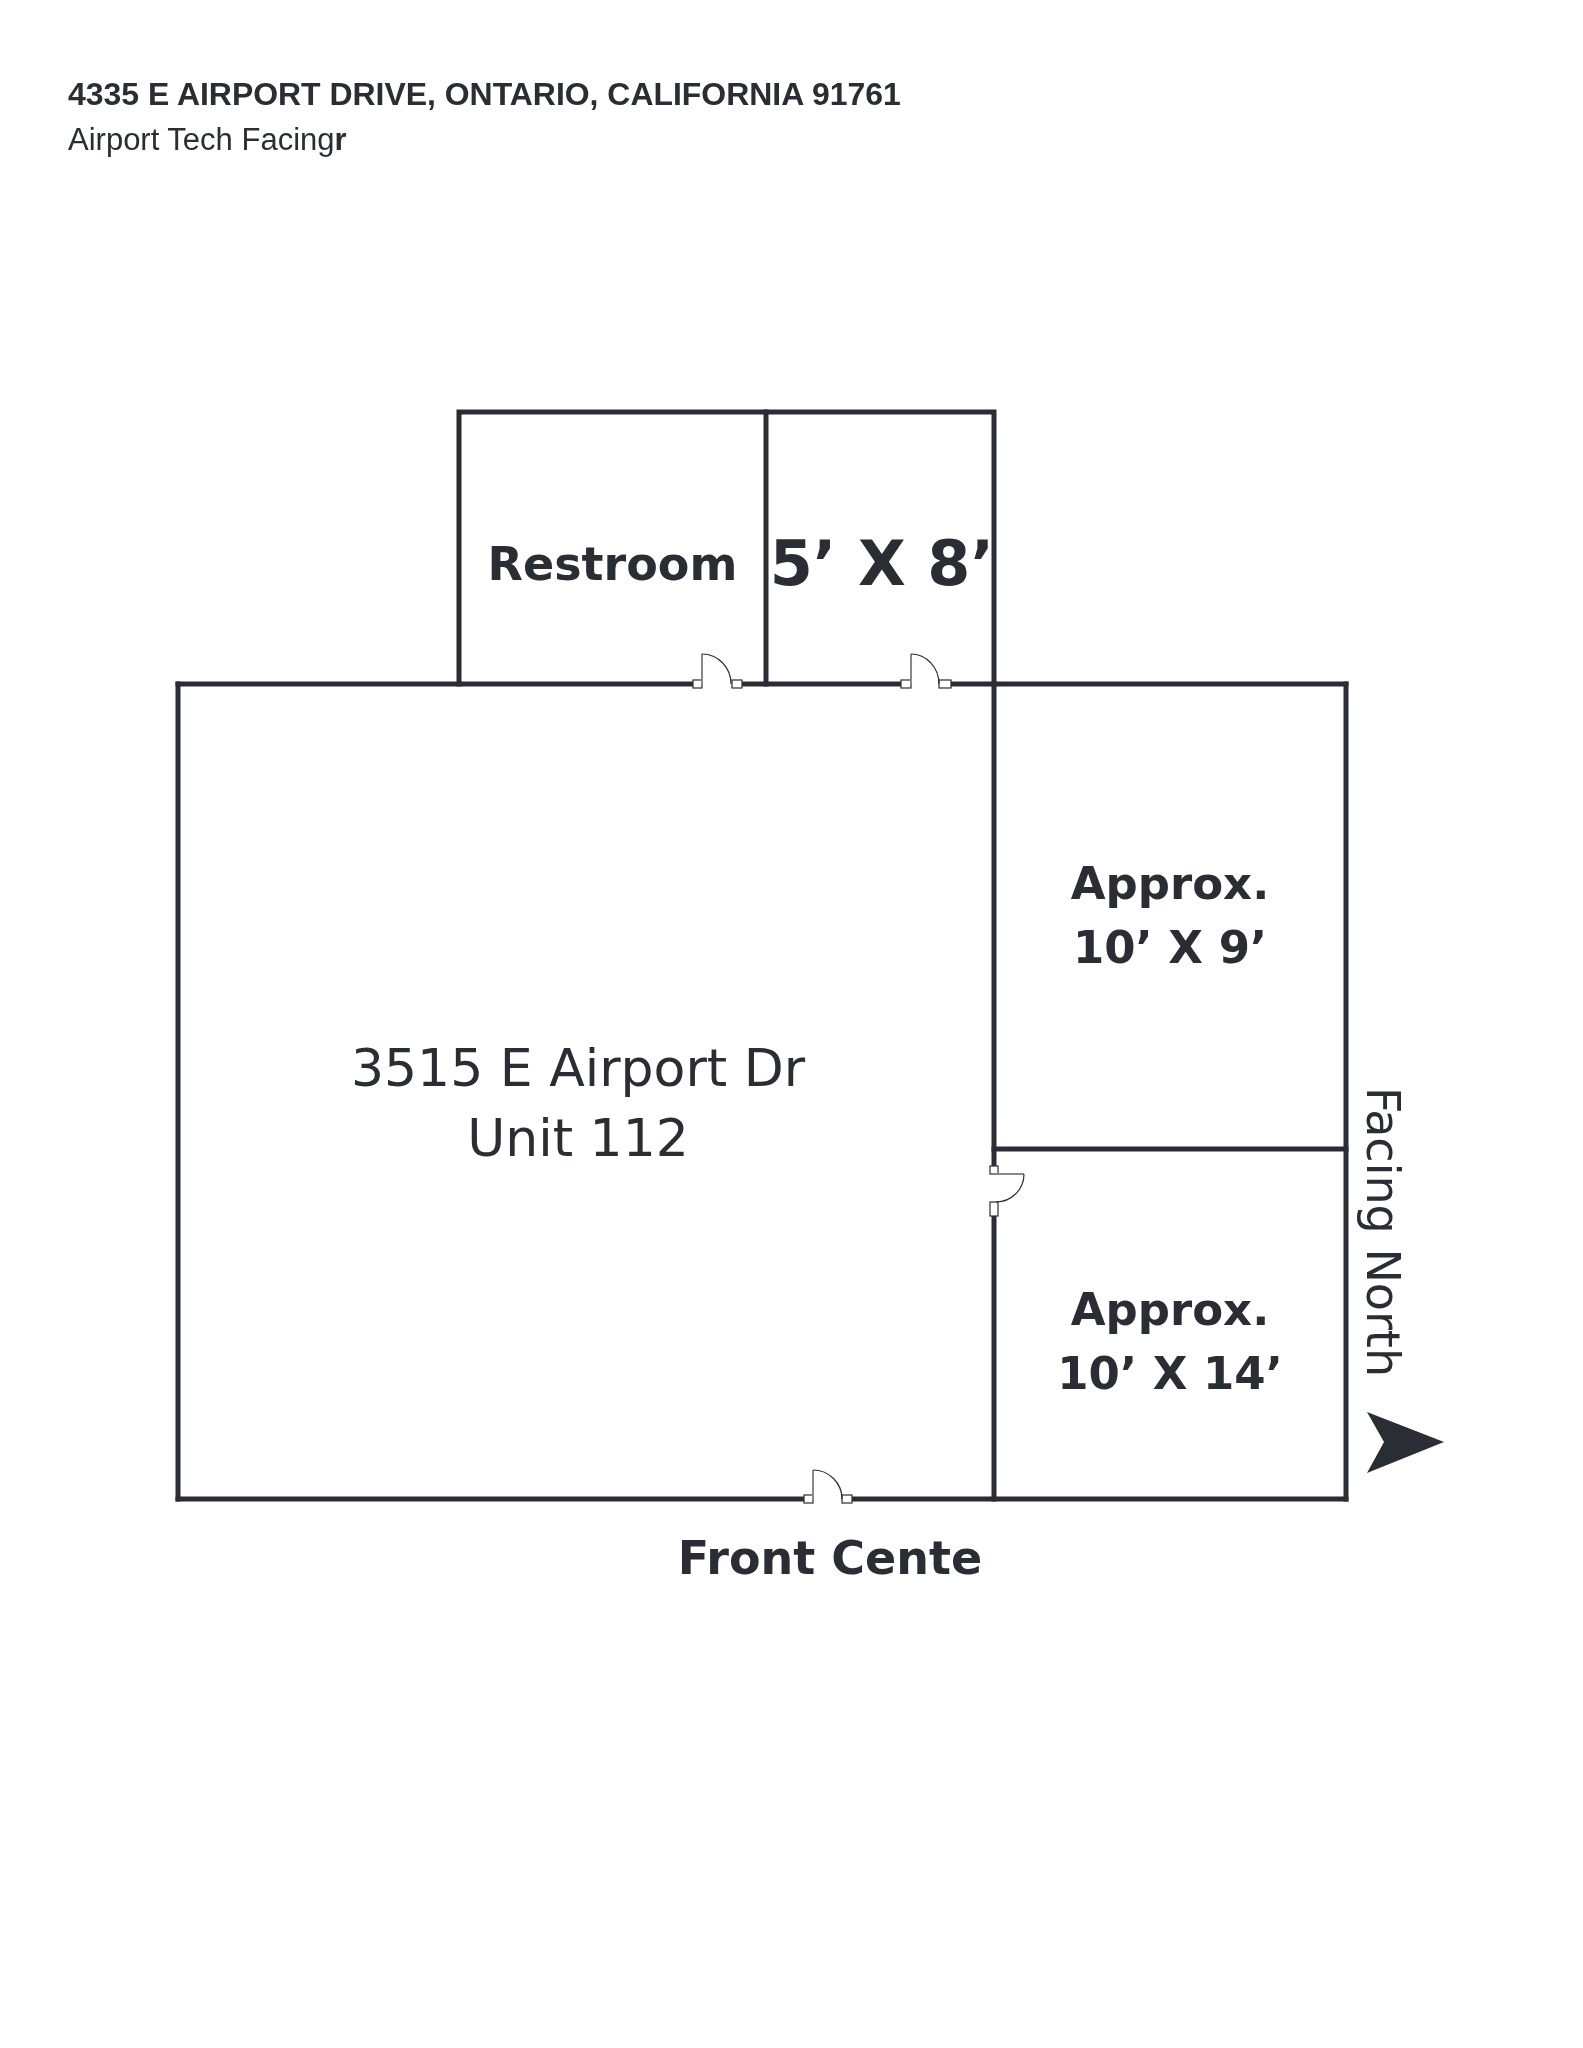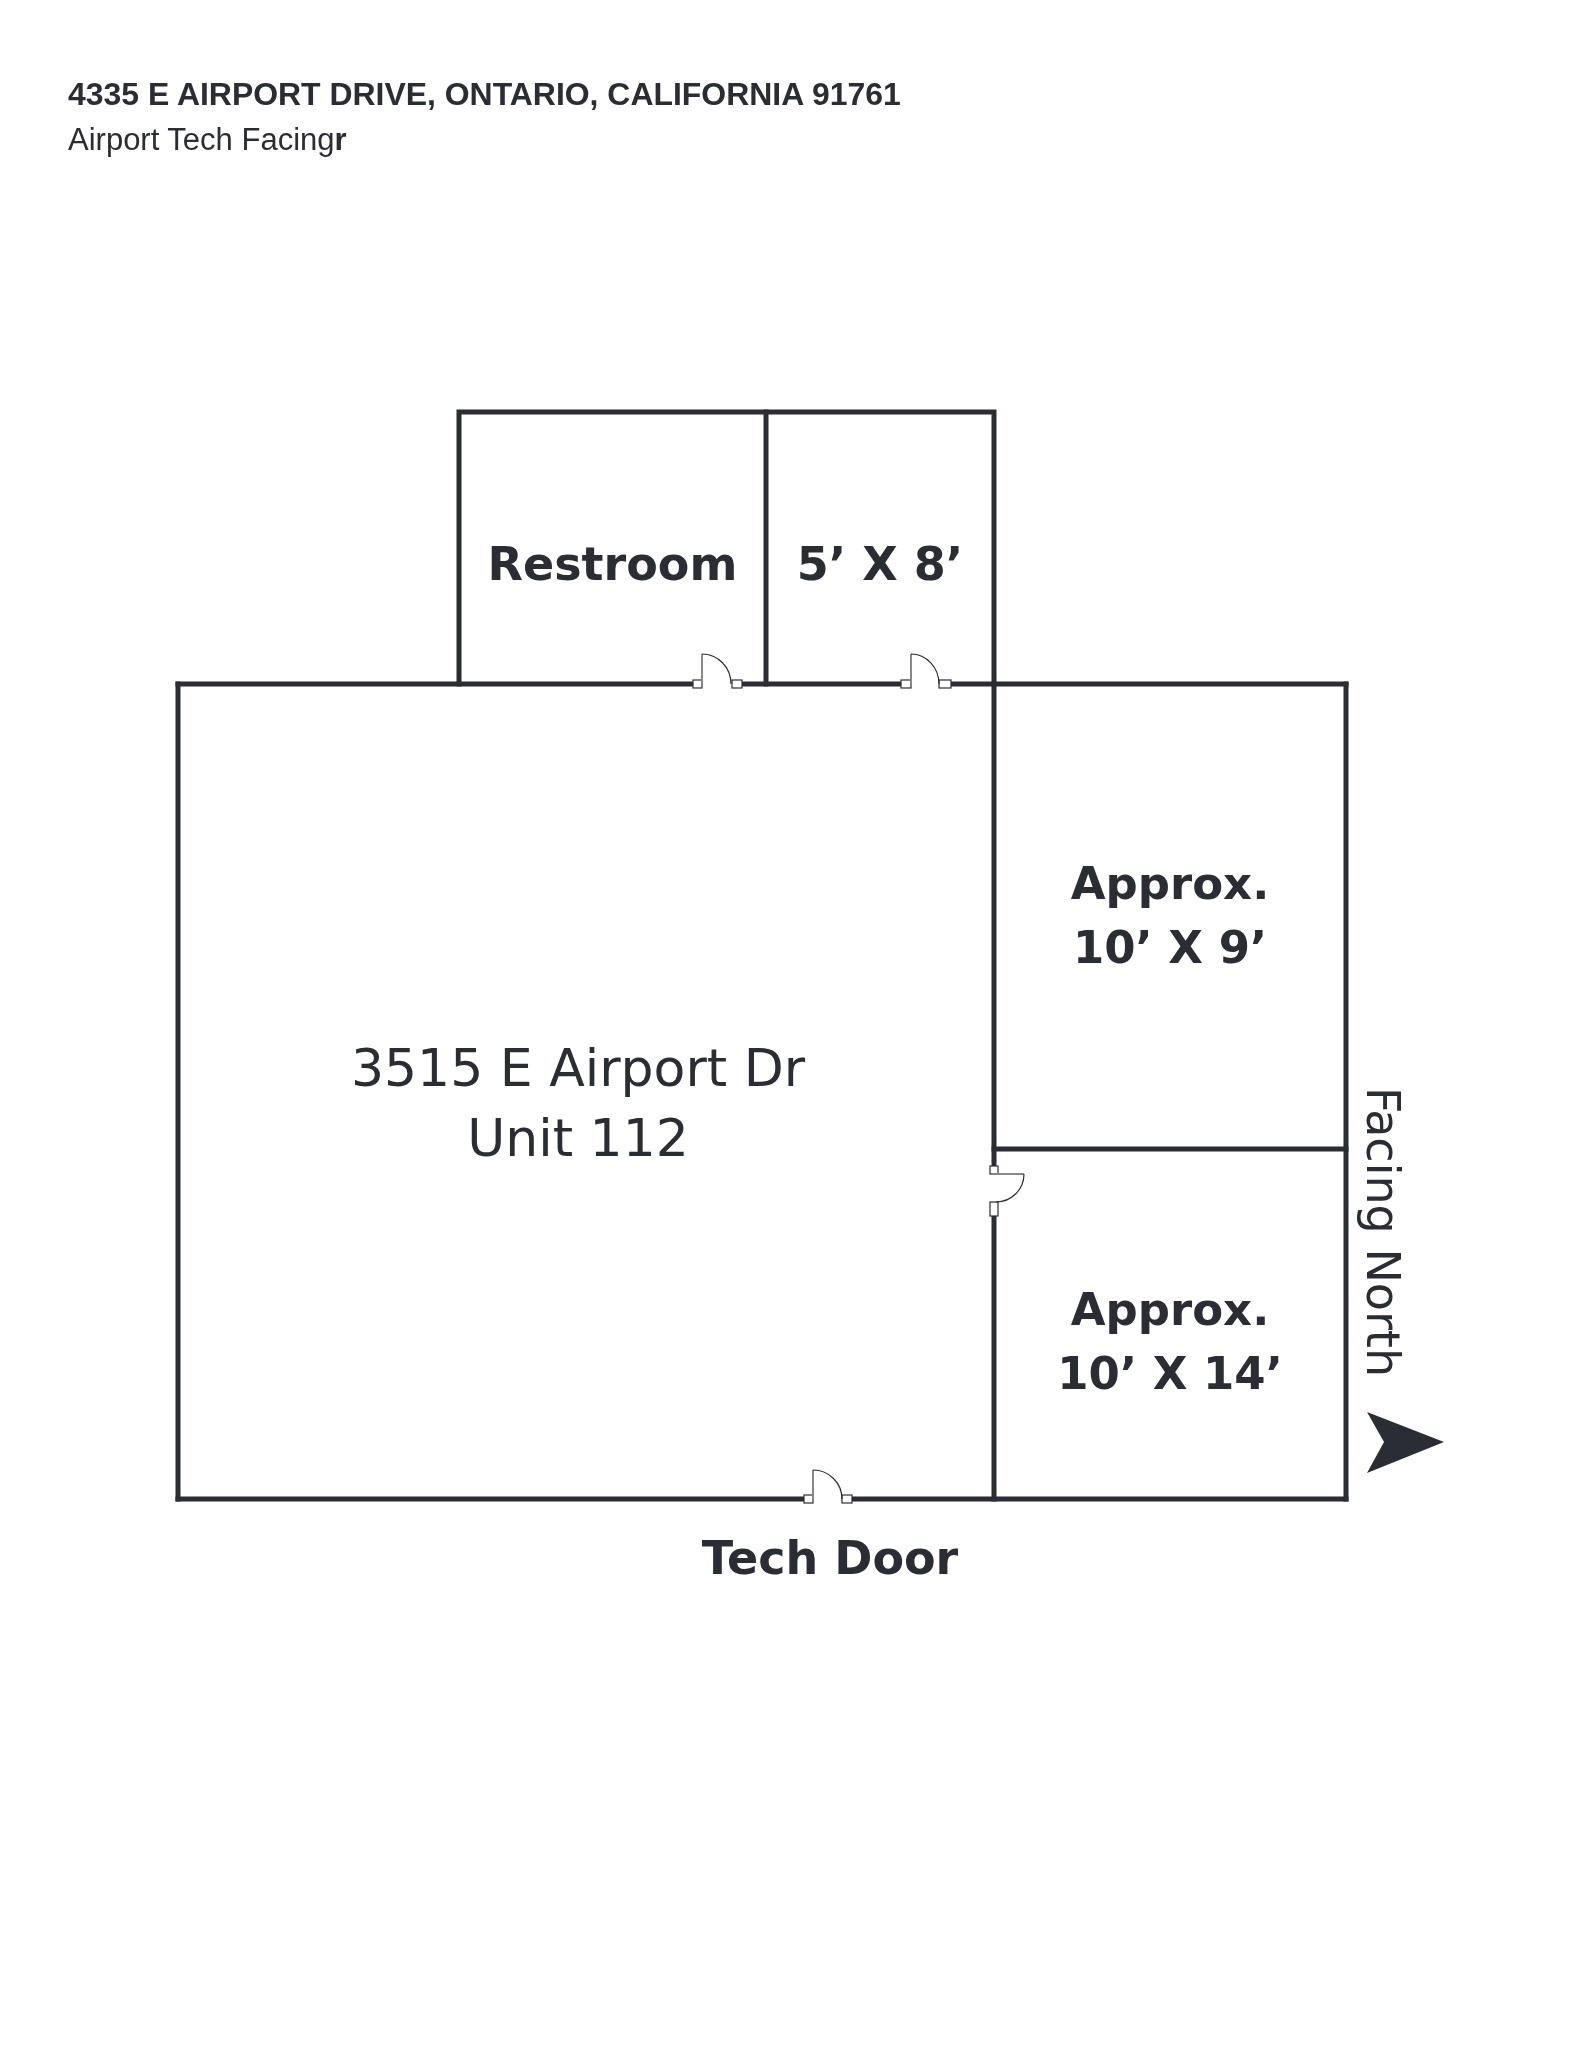--- a/index.html
+++ b/index.html
@@ -126,32 +126,32 @@
       <rect x="842" y="1495" width="10" height="8" fill="#ffffff"></rect>
       <line x1="813" y1="1499" x2="813" y2="1470" stroke="#888" stroke-width="2"></line>
       <path d="M813 1470 A29 29 0 0 1 842 1499"></path>
     </g>
   </g>
 
   <path d="M1367 1412 L1444 1442 L1367 1473 L1384 1442 Z" fill="#2a2d33"></path>
 </svg>
 
 <div class="plan-label lbl-semibold" style="left:459px; width:307px; top:516px; font-size:46px; line-height:56px;">Restroom</div>
-<div class="plan-label lbl-semibold" style="left:766px; width:228px; top:516px; font-size:46px; line-height:56px;">5’ X 8’</div>
+<div class="plan-label lbl-semibold" style="left:766px; width:228px; top:516px; font-size:62px; line-height:56px;text-align:right;">5’ X 8’</div>
 
 <div class="plan-label lbl-regular" style="left:178px; width:800px; top:1033px; font-size:52px; line-height:70px;">
   <div>3515 E Airport Dr</div>
   <div>Unit 112</div>
 </div>
 
 <div class="plan-label lbl-semibold" style="left:994px; width:352px; top:832px; font-size:45px; line-height:64px;">
   <div>Approx.</div>
   <div>10’ X 9’</div>
 </div>
 
 <div class="plan-label lbl-semibold" style="left:994px; width:352px; top:1258px; font-size:45px; line-height:64px;">
   <div>Approx.</div>
   <div>10’ X 14’</div>
 </div>
 
-<div class="plan-label lbl-semibold" style="left:630px; width:400px; top:1510px; font-size:46px; line-height:56px;">Tech Door</div>
+<div class="plan-label lbl-semibold" style="left:630px; width:400px; top:1510px; font-size:46px; line-height:56px;">Front Cente</div>
 
 <div class="facing-north">Facing North</div>
 
 </body></html>

